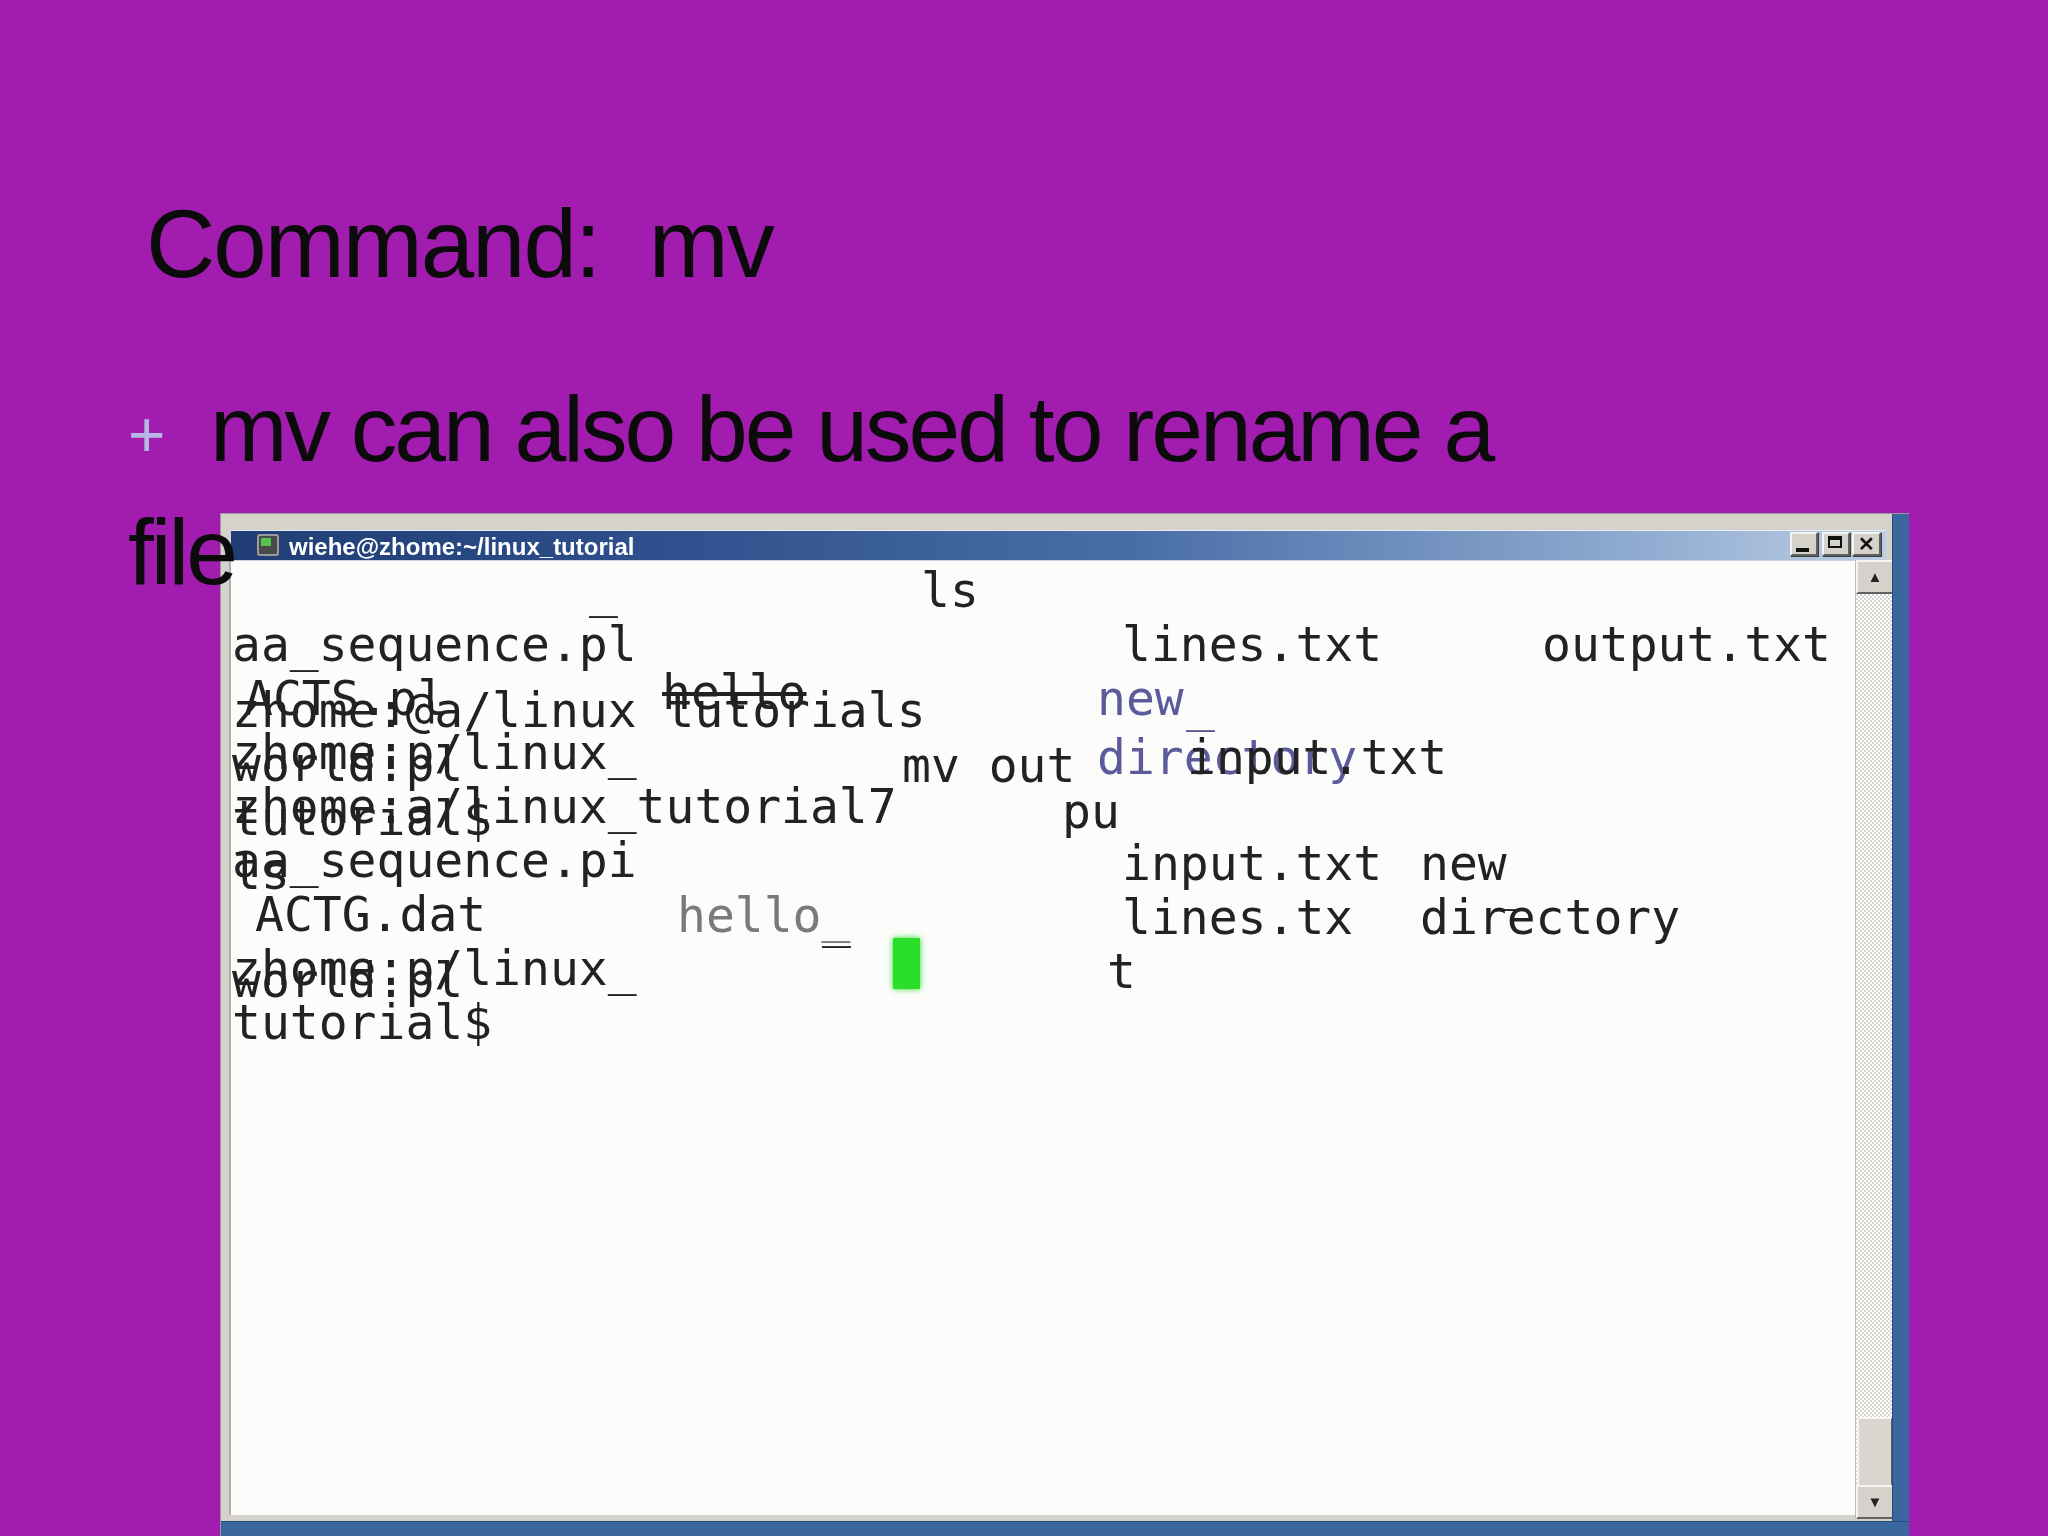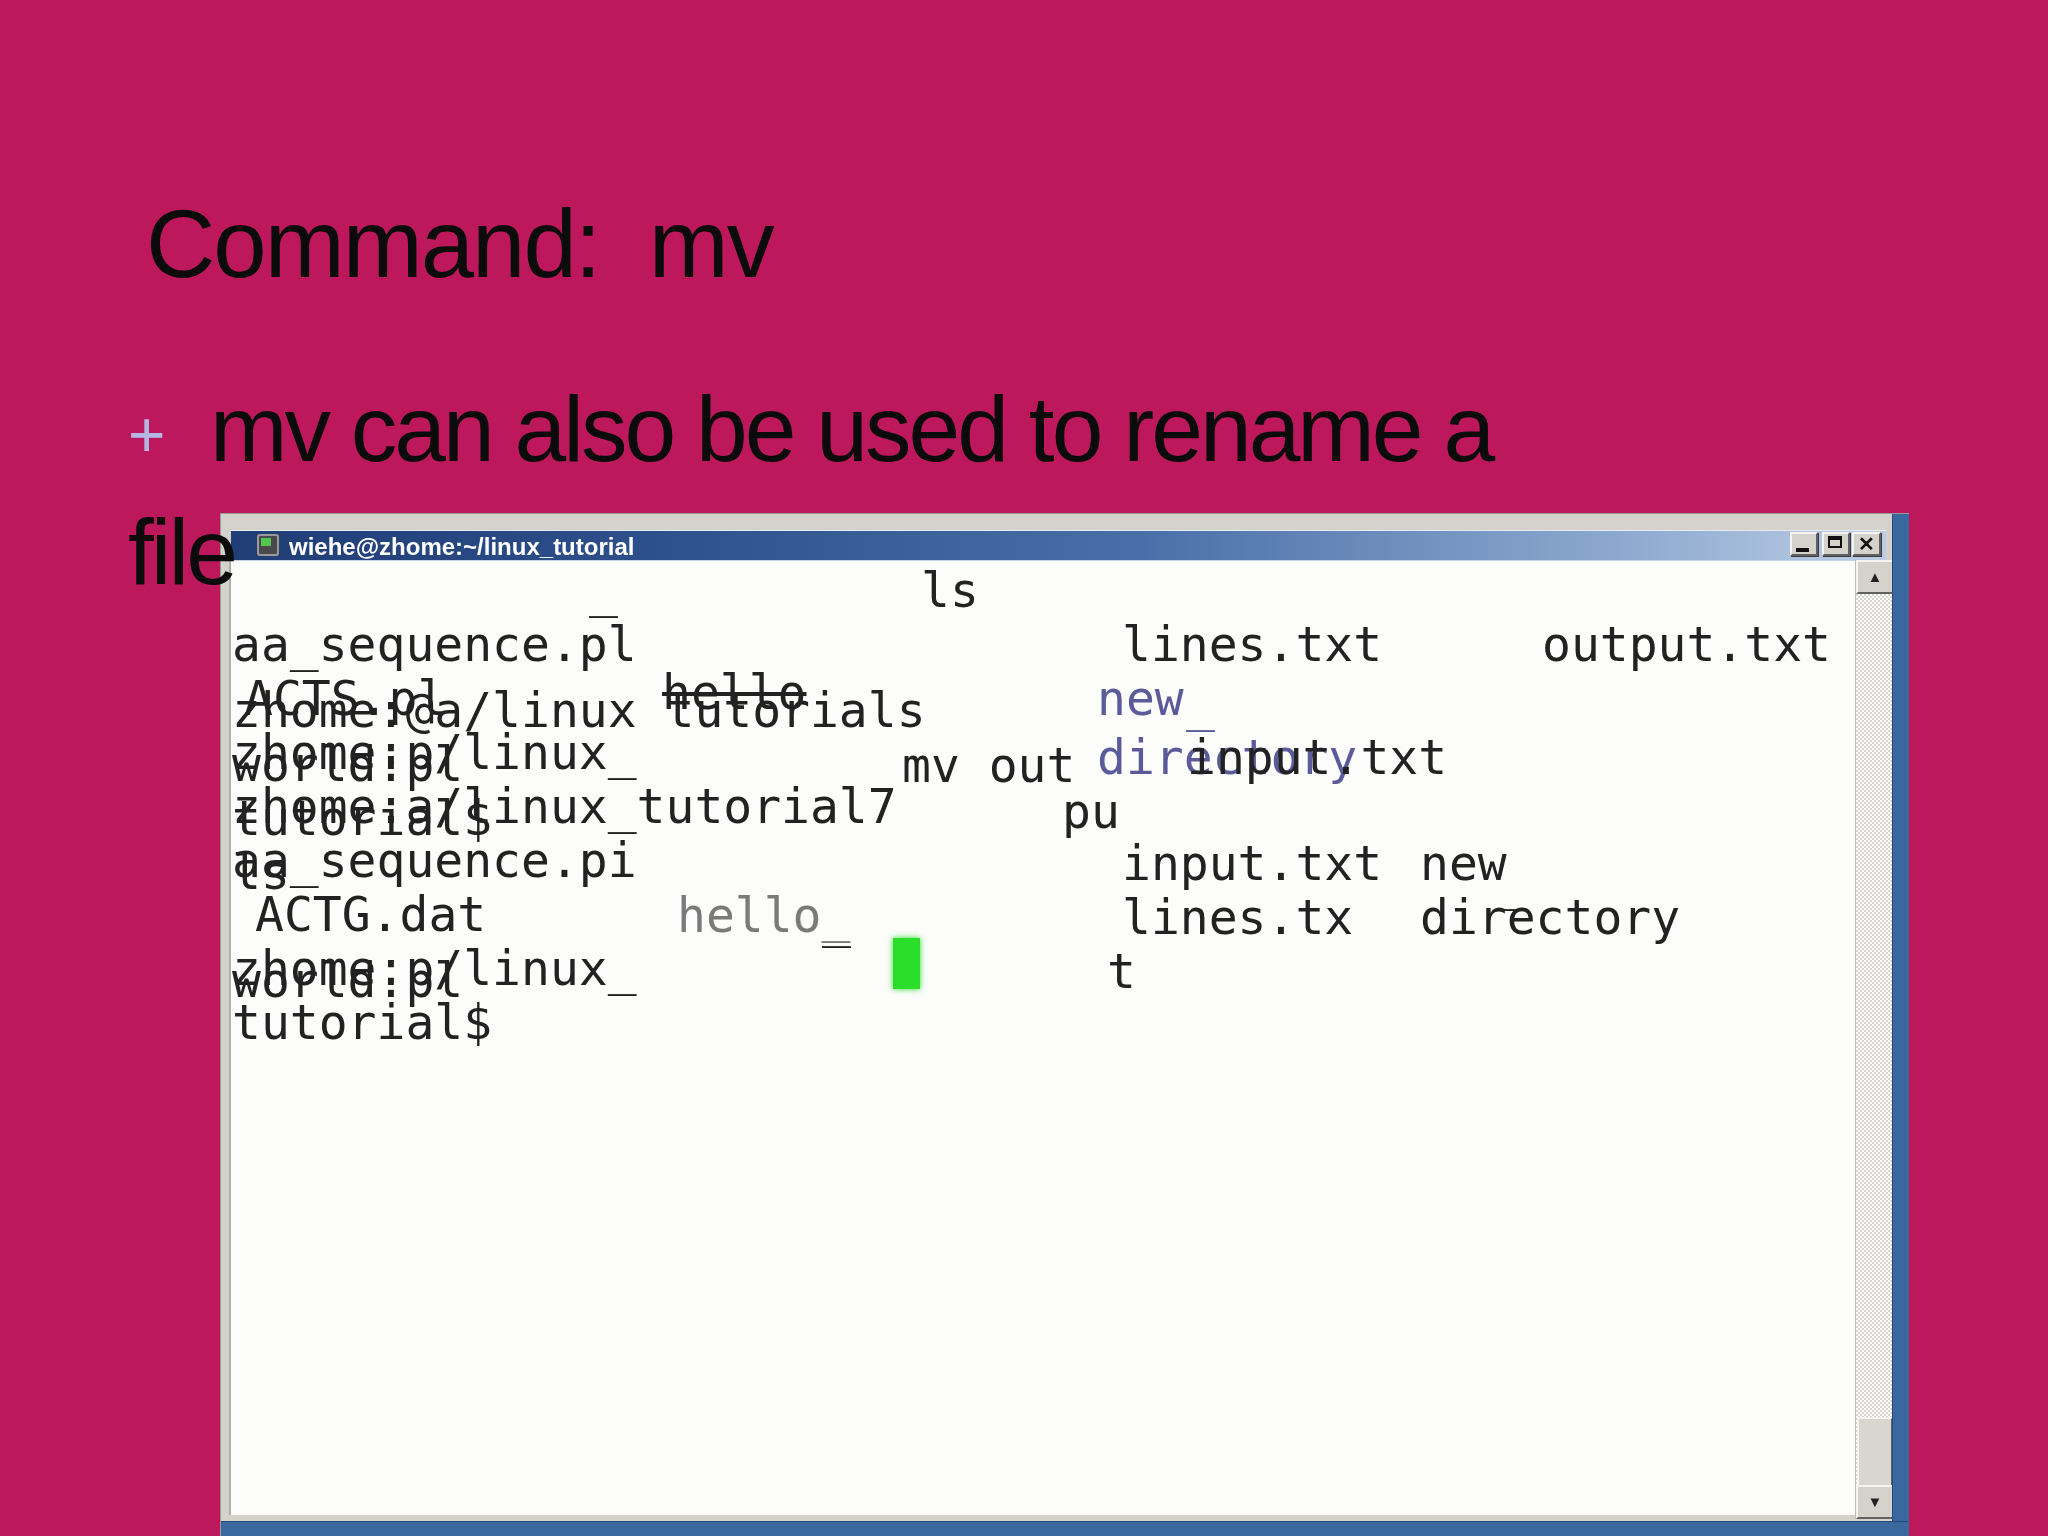--- a/index.html
+++ b/index.html
@@ -1,17 +1,17 @@
 <!DOCTYPE html>
 <html><head>
 <meta charset="utf-8">
 <style>
   html,body{margin:0;padding:0;background:#ffffff;}
   #screen{position:relative;width:2048px;height:1536px;overflow:hidden;
-          font-family:"Liberation Sans",sans-serif;background:#be185d;}
+          font-family:"Liberation Sans",sans-serif;background:#a21caf;}
 
   
   .slide-title{position:absolute;left:146px;top:189px;font-size:96px;letter-spacing:-2px;
                color:#0b0b0b;z-index:5;white-space:pre;}
   .bullet-plus{position:absolute;left:128px;top:398px;font-size:64px;z-index:5;}
   .bullet-line1{position:absolute;left:210px;top:376px;font-size:93px;letter-spacing:-3px;
                 color:#0b0b0b;z-index:5;white-space:pre;}
   .bullet-line2{position:absolute;left:128px;top:499px;font-size:93px;letter-spacing:-3px;
                 color:#0b0b0b;z-index:5;white-space:pre;}
 

